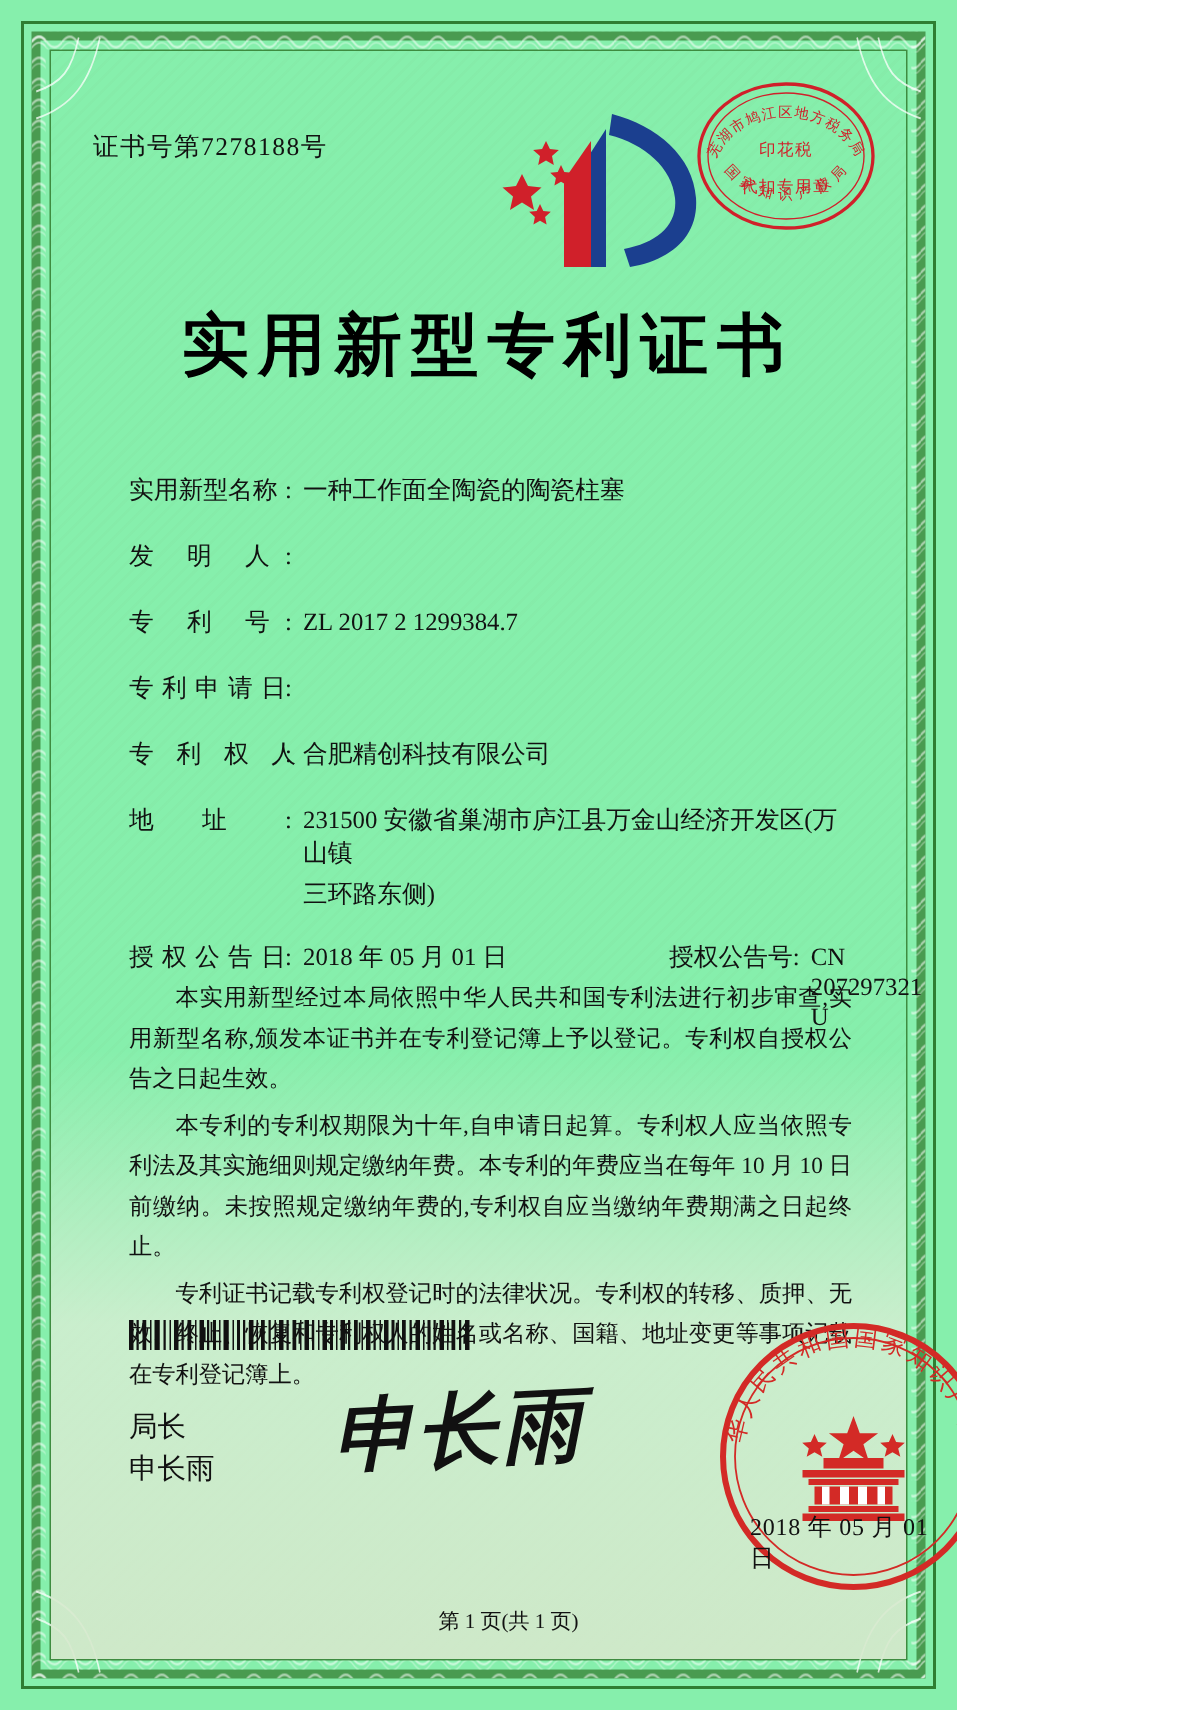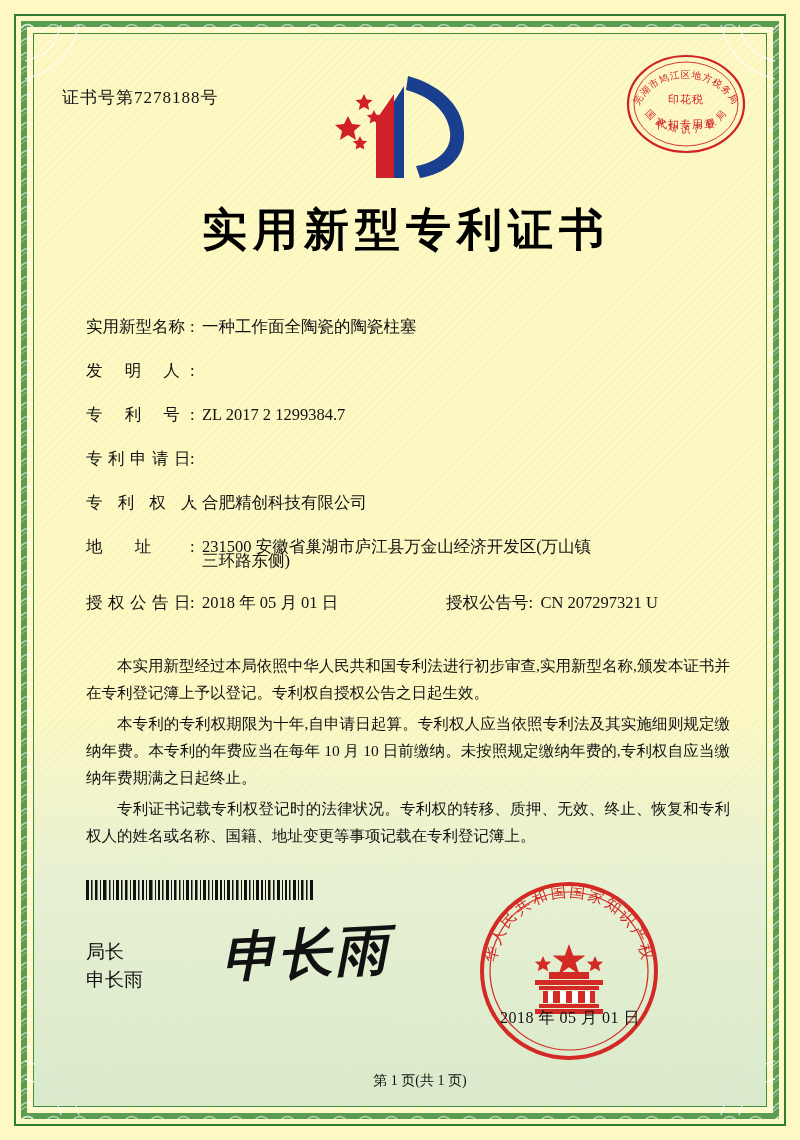--- a/index.html
+++ b/index.html
@@ -5,23 +5,23 @@
   html, body {
     margin: 0;
     padding: 0;
     background: #ffffff;
   }
   body {
     font-family: "Liberation Serif", "DejaVu Serif", serif;
   }
   .page {
     position: relative;
-    width: 800px;
+    width: 638px;
     height: 1140px;
-    background: #fef9c3;
+    background: #86efac;
     overflow: hidden;
   }
   
   .border-outer {
     position: absolute;
     left: 14px; top: 14px; right: 14px; bottom: 14px;
     border: 2px solid #2f7d32;
     box-sizing: border-box;
   }
   .border-mid {
@@ -319,21 +319,21 @@
       <div class="field-label sp5">专利申请日</div>
       <div class="field-colon">:</div>
     </div>
 
     <div class="field-row">
       <div class="field-label sp5">专 利 权 人</div>
       <div class="field-colon">:</div>
       <div class="field-value">合肥精创科技有限公司</div>
     </div>
 
-    <div class="field-row" style="margin-bottom:8px;">
+    <div class="field-row" style="margin-bottom:21px;">
       <div class="field-label sp14">地 址</div>
       <div class="field-colon">:</div>
       <div class="field-value">231500 安徽省巢湖市庐江县万金山经济开发区(万山镇</div>
     </div>
     <div class="field-value-2nd">三环路东侧)</div>
 
     <div class="row-pair">
       <div class="pair-left">
         <div class="field-label sp5">授权公告日</div>
         <div class="field-colon">:</div>

